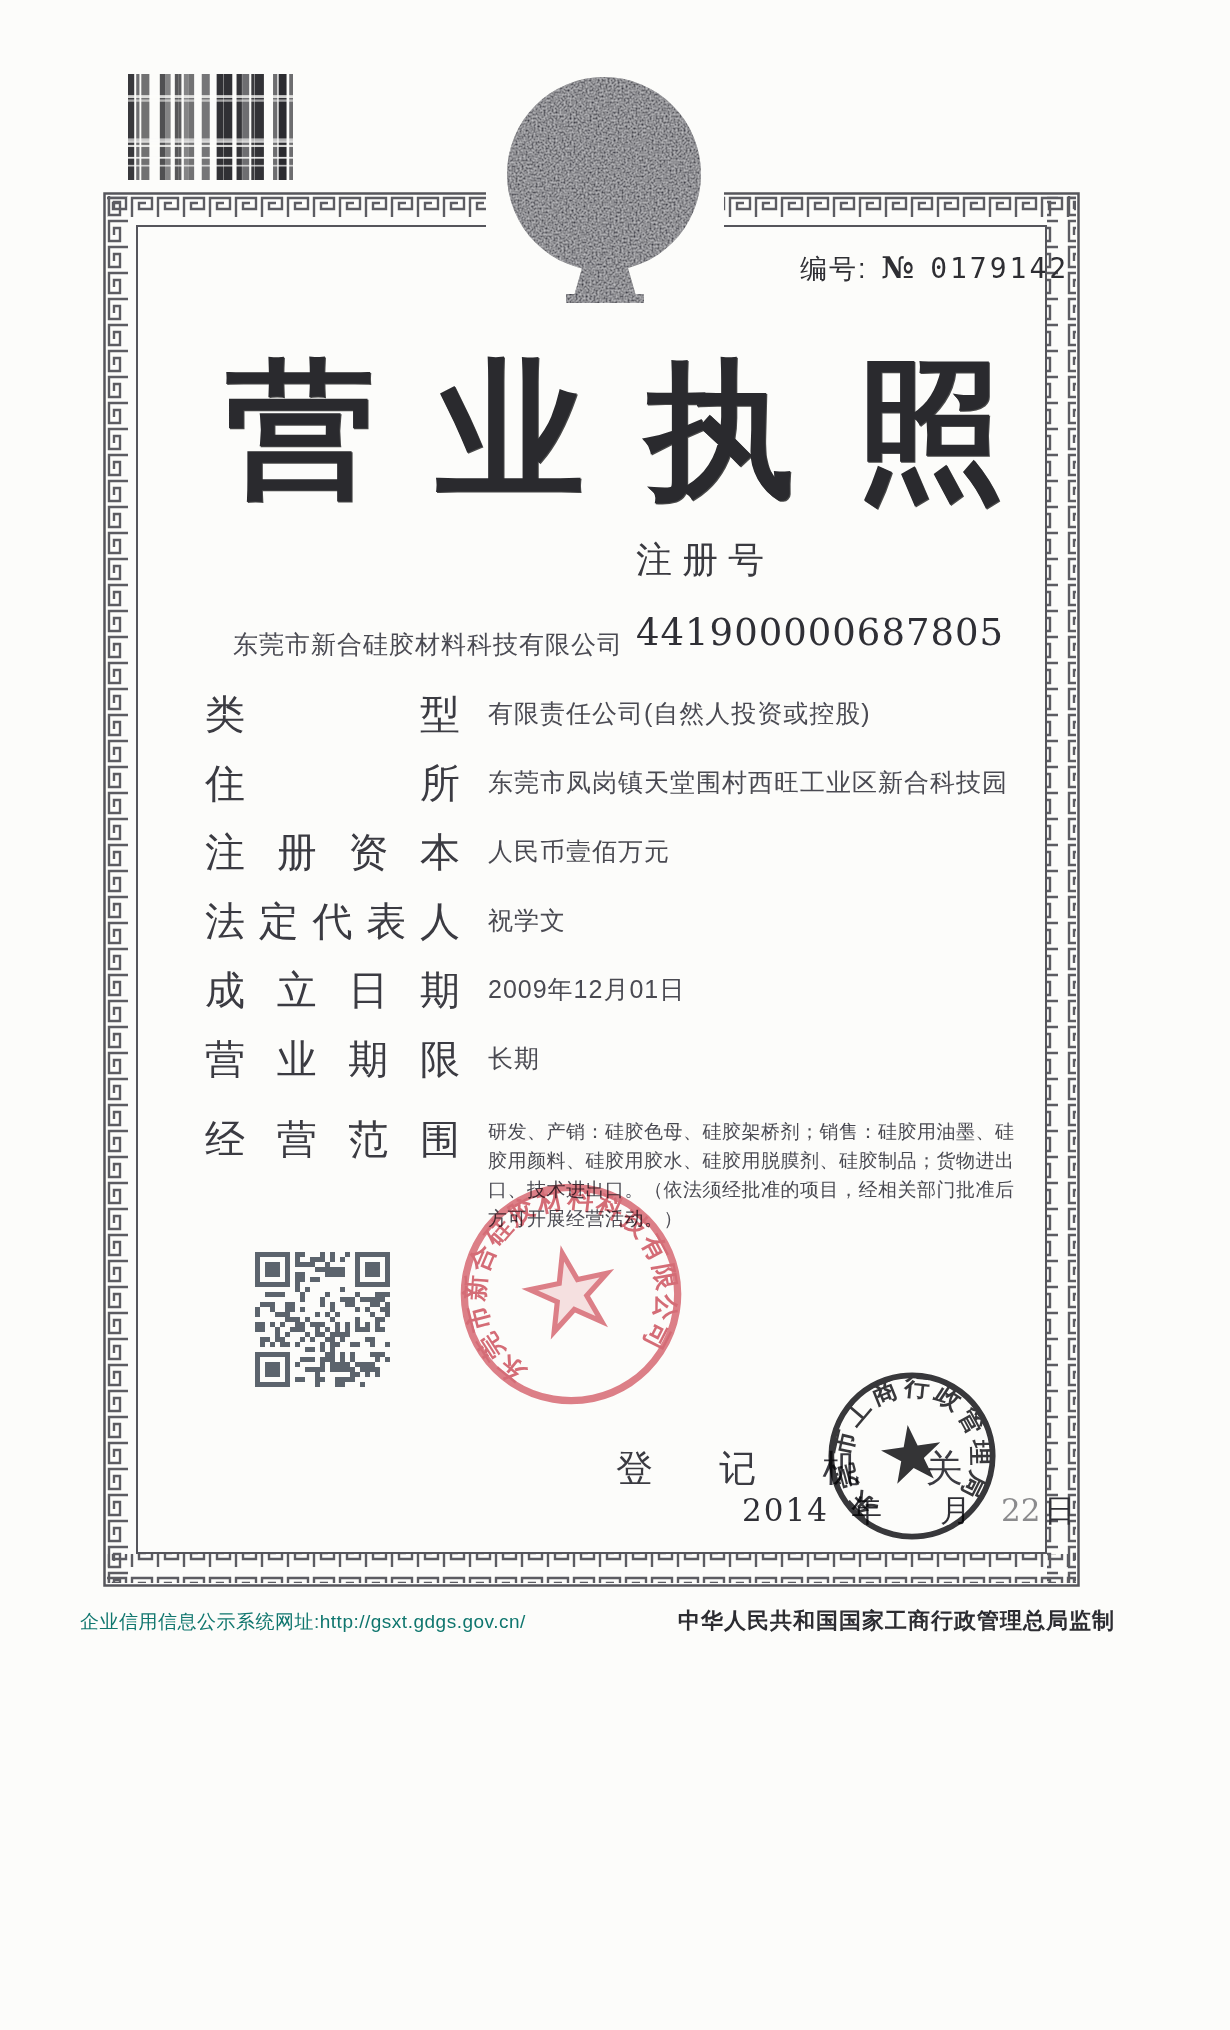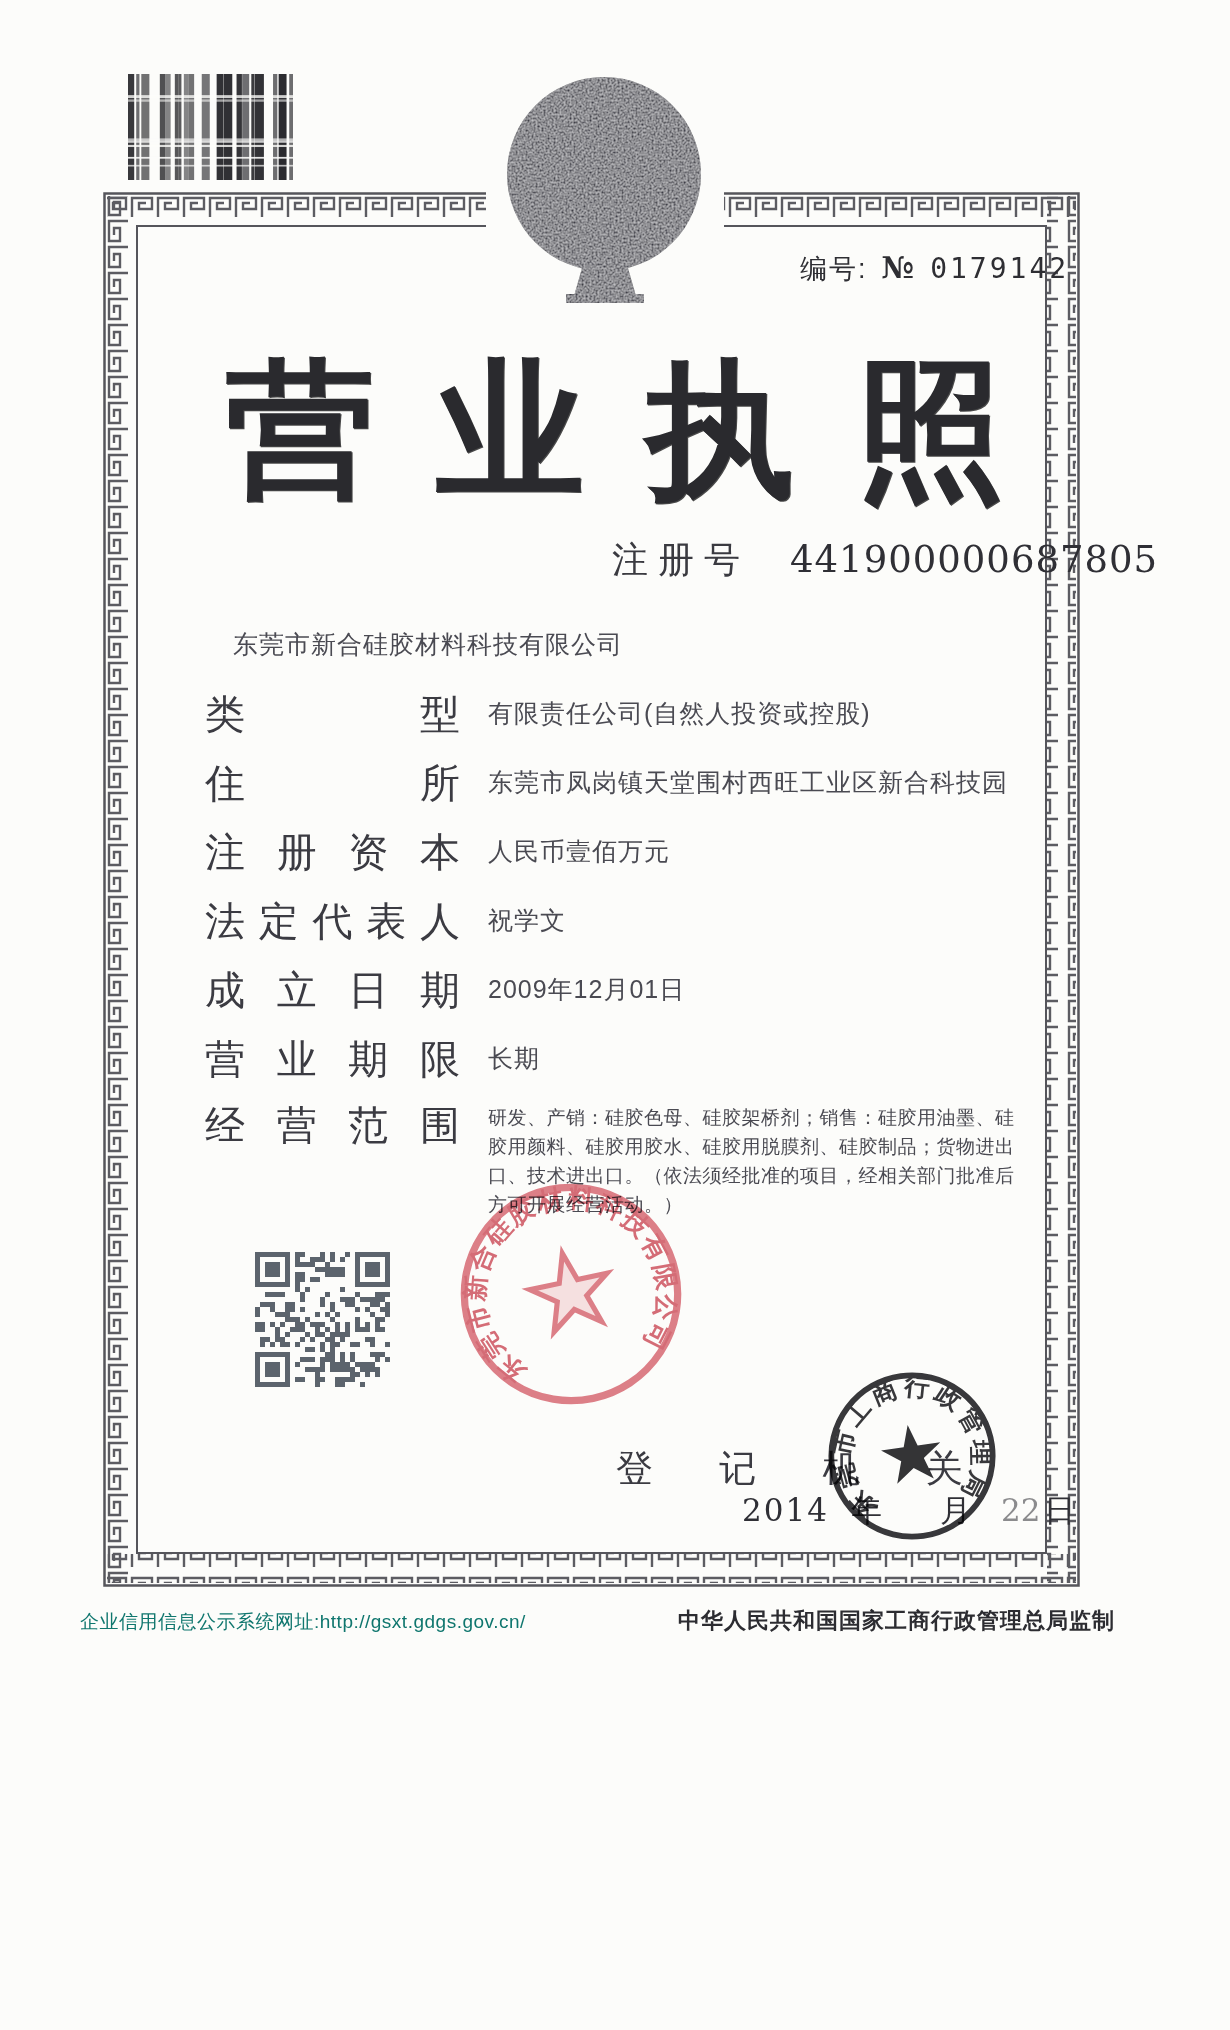--- a/index.html
+++ b/index.html
@@ -17,27 +17,27 @@
   .serial { position:absolute; left:800px; top:250px; width:290px; z-index:4;
             font-size:27px; color:#2e2e33; letter-spacing:2px; display:flex; align-items:baseline; gap:14px; }
   .serial .sym { font-family:"DejaVu Serif", serif; font-weight:bold; font-size:30px; }
   .serial .num { font-family:"DejaVu Sans Mono", monospace; font-size:28px; letter-spacing:3px; }
   
   .title { position:absolute; left:150px; top:318px; width:930px; z-index:4;
            text-align:center; font-size:148px; font-weight:900; color:#2a2a2e;
            letter-spacing:62px; padding-left:62px; line-height:1.2;
            text-shadow:1px 1px 0 #4a4a4a;margin-top:23px; }
   
-  .regline { position:absolute; left:612px; top:536px; z-index:4; display:flex; align-items:baseline; gap:26px; }
+  .regline { position:absolute; left:612px; top:536px; z-index:4; display:flex; align-items:baseline; gap:26px;flex-direction:column; }
   .regline .reg-label { font-size:36px; color:#3a3a40; font-weight:500; }
   .regline .reg-num   { font-family:"DejaVu Serif", serif; font-size:37px; color:#2f2f35; letter-spacing:1px;margin-left:24px; }
   
   .fields { position:absolute; left:205px; top:610px; width:812px; z-index:4; }
   .frow { display:flex; align-items:center; height:69px; }
-  .frow.scope { align-items:flex-start; height:auto; margin-top:10px; }
+  .frow.scope { align-items:flex-start; height:auto; margin-top:24px; }
   .flabel { width:255px; flex:0 0 255px; font-size:40px; color:#3b3b42; font-weight:500;
             text-align:justify; text-align-last:justify; line-height:1.1; }
   .fvalue { margin-left:28px; font-size:25px; color:#4a4a52; white-space:nowrap; letter-spacing:1px; }
   .frow.scope .fvalue { white-space:normal; font-size:19px; line-height:29px; width:530px; letter-spacing:0.5px; }
   
   .company-seal { position:absolute; left:455px; top:1178px; width:232px; height:232px; z-index:5;
                   transform:rotate(-12deg); mix-blend-mode:multiply; opacity:.92; }
   .registrar-seal { position:absolute; left:824px; top:1368px; width:176px; height:176px; z-index:6;
                     transform:rotate(-8deg); mix-blend-mode:multiply; opacity:.9; }
   .qr { position:absolute; left:255px; top:1252px; width:135px; height:135px; z-index:4; opacity:.88; }

